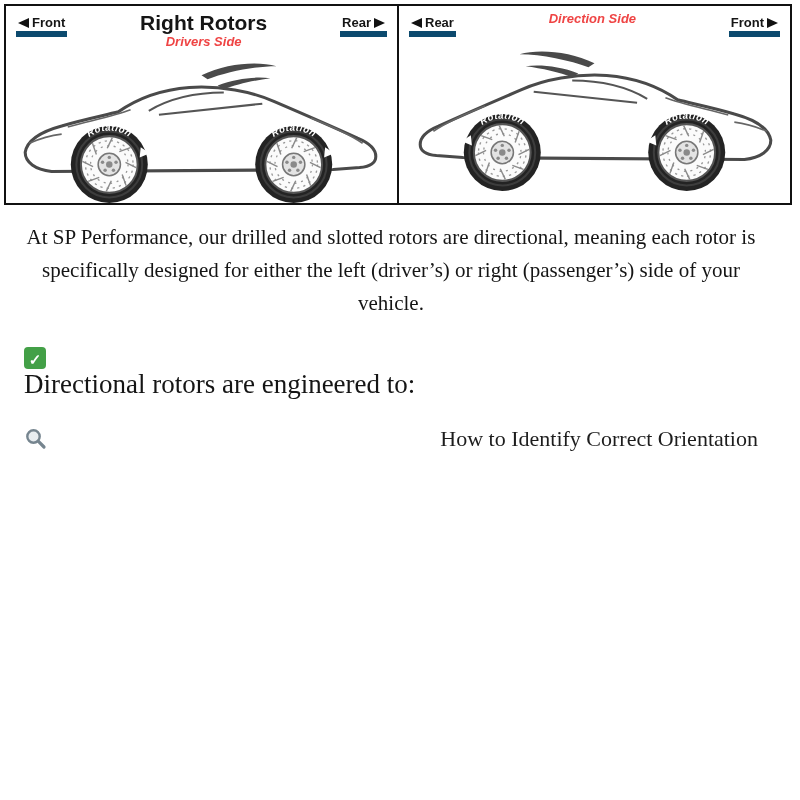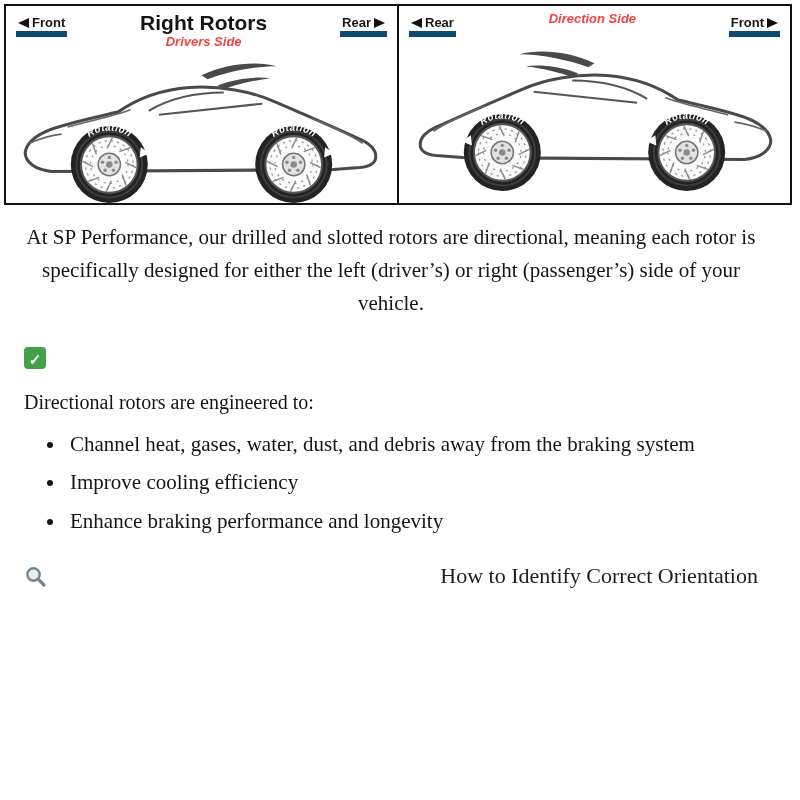--- a/index.html
+++ b/index.html
@@ -94,21 +94,21 @@
     align-items: center;
     gap: 9px;
     margin-top: 26px;
     font-size: 22px;
     font-weight: normal;
     color: #1d1d1d;
     justify-content: space-between;
   }
   .magnifier-icon { flex: 0 0 auto; }
 
-  .lead { font-size: 20px; margin-top: 22px; }
+  .lead { font-size: 27px; }
 
   ul.bullets {
     margin: 16px 0 0 18px;
     padding-left: 24px;
     font-size: 21px;
   }
   ul.bullets li {
     margin-bottom: 9px;
     line-height: 1.42;
     padding-left: 4px;
@@ -232,25 +232,20 @@
 <div class="content">
 
   <p class="intro">At SP Performance, our drilled and slotted rotors are directional, meaning each rotor is specifically designed for either the left (driver’s) or right (passenger’s) side of your vehicle.</p>
 
   <h2 class="section-heading">
     <span class="check-icon"></span>
   </h2>
 
   <p class="lead">Directional rotors are engineered to:</p>
 
-  <ul class="bullets">
-    <li>Channel heat, gases, water, dust, and debris away from the braking system</li>
-    <li>Improve cooling efficiency</li>
-    <li>Enhance braking performance and longevity</li>
-  </ul>
 
   <h3 class="section-heading-light">
     <svg class="magnifier-icon" width="23" height="23" viewBox="0 0 23 23">
       <circle cx="9.5" cy="9.5" r="6.2" fill="#e8edf0" stroke="#76858f" stroke-width="2.4"></circle>
       <line x1="14.2" y1="14.2" x2="20" y2="20" stroke="#76858f" stroke-width="3.2" stroke-linecap="round"></line>
     </svg>
     <span>How to Identify Correct Orientation</span>
   </h3>
 
 

